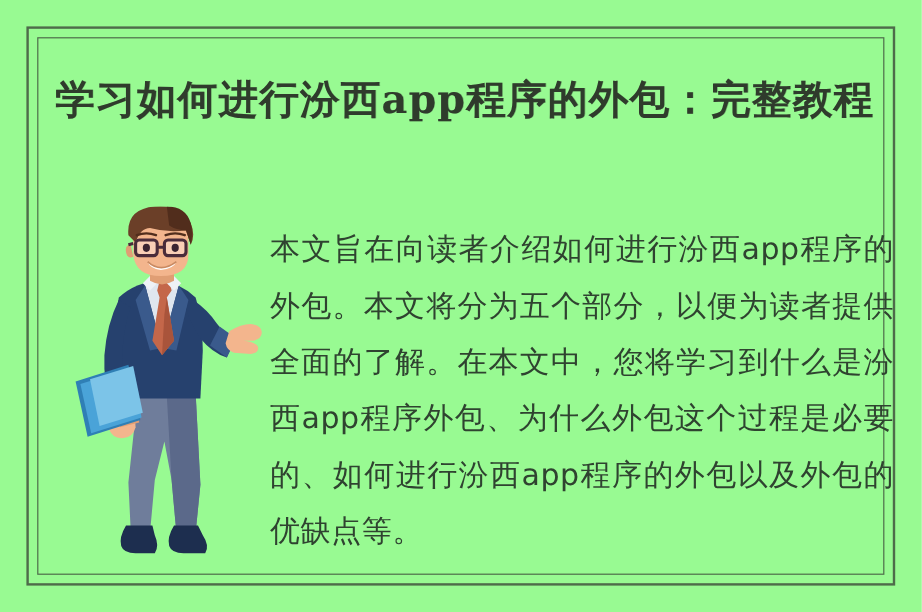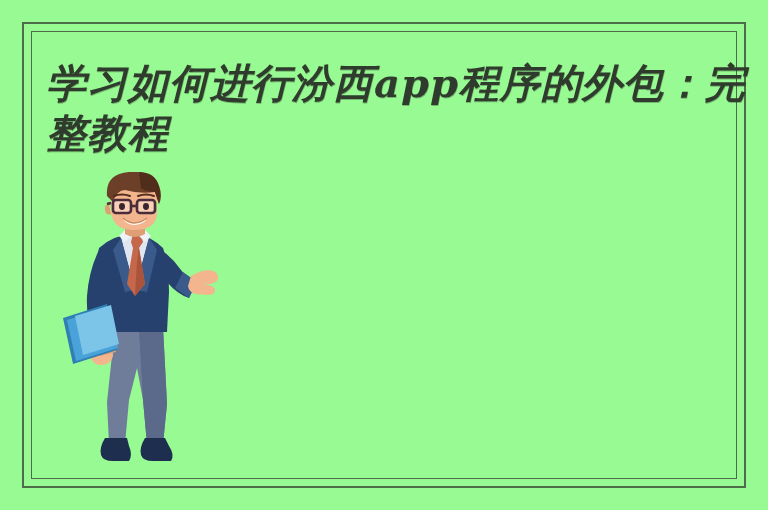--- a/index.html
+++ b/index.html
@@ -45,23 +45,22 @@
   }
 
   
   .title {
     position: absolute;
     left: 46px;
     top: 58px;
     width: 700px;
     color: #2f3b2c;
     font-family: "DejaVu Serif", "Liberation Serif", serif;
-    font-size: 40px;
+    font-size: 33px;
     font-weight: 700;
-    font-style: italic;
     line-height: 50px;
     letter-spacing: 1px;
     white-space: pre-wrap;
     text-shadow: 0.5px 0.5px 0 rgba(47,59,44,0.35);
   }
 
   
   .body-text {
     position: absolute;
     left: 225px;
@@ -89,20 +88,21 @@
 </head>
 <body>
 
 <div id="card" style="background: rgb(152, 250, 146);">
 
   <div class="frame-outer" style="border-color: rgb(78, 107, 74);"></div>
   <div class="frame-inner" style="border-color: rgb(78, 107, 74);"></div>
 
   <div class="title" style="color: rgb(47, 59, 44);">学习如何进行汾西app程序的外包：完整教程</div>
 
+  <div class="body-text" style="color: rgb(47, 67, 48);">本文旨在向读者介绍如何进行汾西app程序的外包。本文将分为五个部分，以便为读者提供全面的了解。在本文中，您将学习到什么是汾西app程序外包、为什么外包这个过程是必要的、如何进行汾西app程序的外包以及外包的优缺点等。</div>
 
   <div class="illustration">
     <svg viewBox="0 0 165 305" width="165" height="305" xmlns="http://www.w3.org/2000/svg">
 
       <path d="M60 155 L108 155 L112 232 L108 272 L92 272 L88 228 L82 196 L74 228 L70 272 L54 272 L52 230 Z" fill="#6f7d9b"></path>
       <path d="M84 158 L108 155 L112 232 L108 272 L92 272 L88 228 Z" fill="#5b698a"></path>
 
       <path d="M50 266 Q44 276 46 283 Q48 289 58 289 L74 289 Q78 283 74 274 L72 266 Z" fill="#1d2e4f"></path>
       <path d="M90 266 Q84 276 86 283 Q88 289 98 289 L116 289 Q120 283 114 274 L110 266 Z" fill="#1d2e4f"></path>
 

